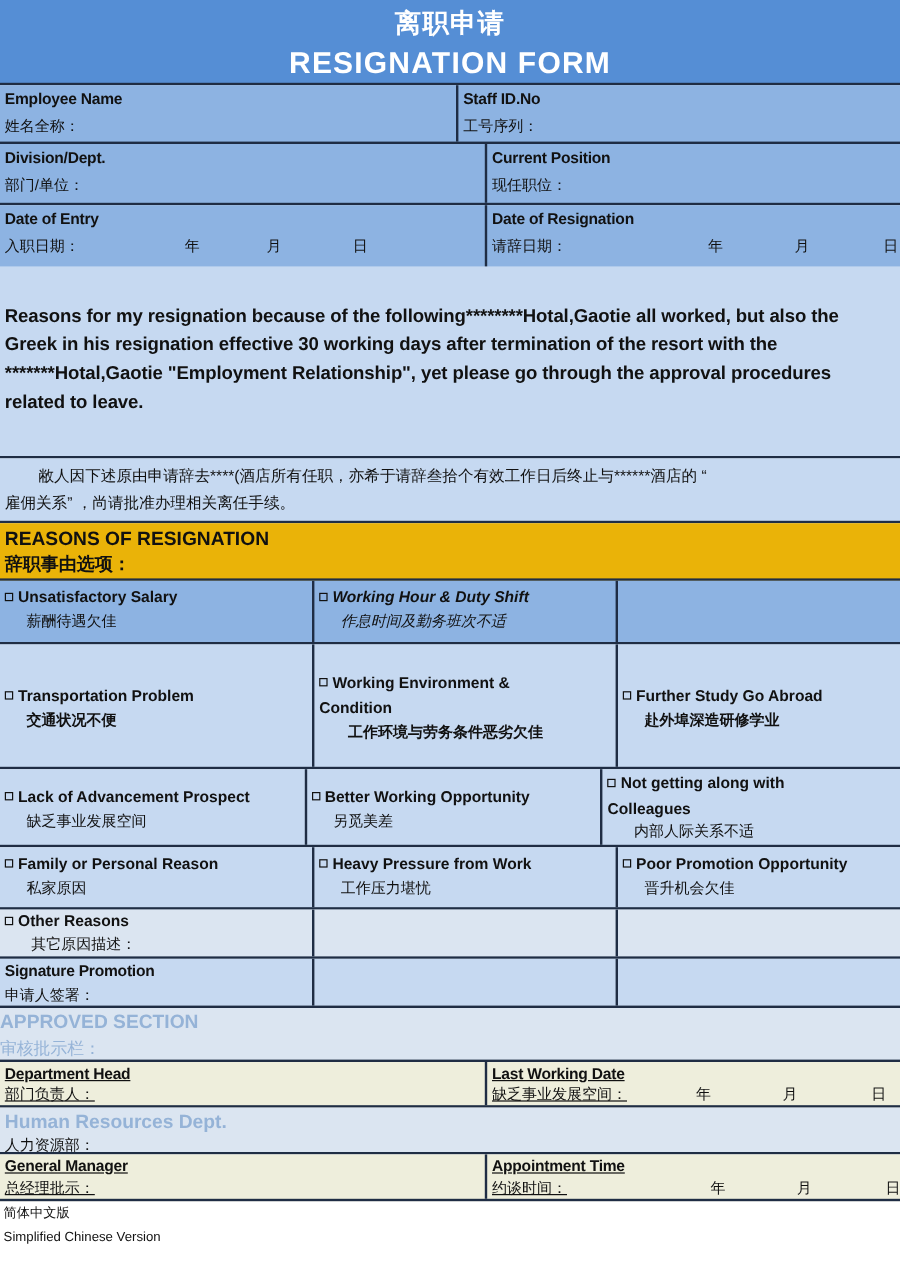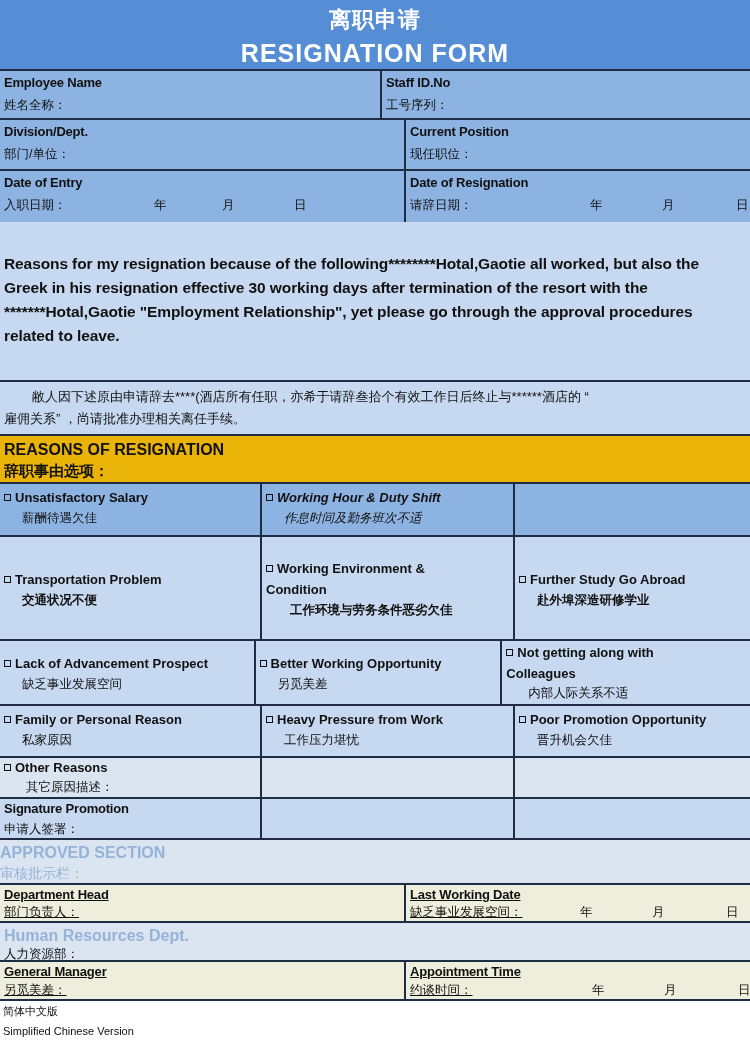--- a/index.html
+++ b/index.html
@@ -228,21 +228,21 @@
 </div>
 
 <div class="hr">
   <div class="en">Human Resources Dept.</div>
   <div class="cn">人力资源部：</div>
 </div>
 
 <div class="row cream" style="top:962px;height:39px;">
   <div class="cell" style="width:404px;padding-top:1px;">
     <div class="lbl-en">General Manager</div>
-    <div class="lbl-cn" style="margin-top:1px;line-height:17px;">另觅美差：</div>
+    <div class="lbl-cn" style="margin-top:1px;line-height:17px;">总经理批示：</div>
   </div>
   <div class="cell" style="width:346px;padding-top:1px;">
     <div class="lbl-en">Appointment Time</div>
     <div class="lbl-cn" style="position:relative;margin-top:1px;line-height:17px;">
       <span>约谈时间：</span>
       <span class="date-part" style="left:182px;">年</span>
       <span class="date-part" style="left:254px;">月</span>
       <span class="date-part" style="left:328px;">日</span>
     </div>
   </div>

